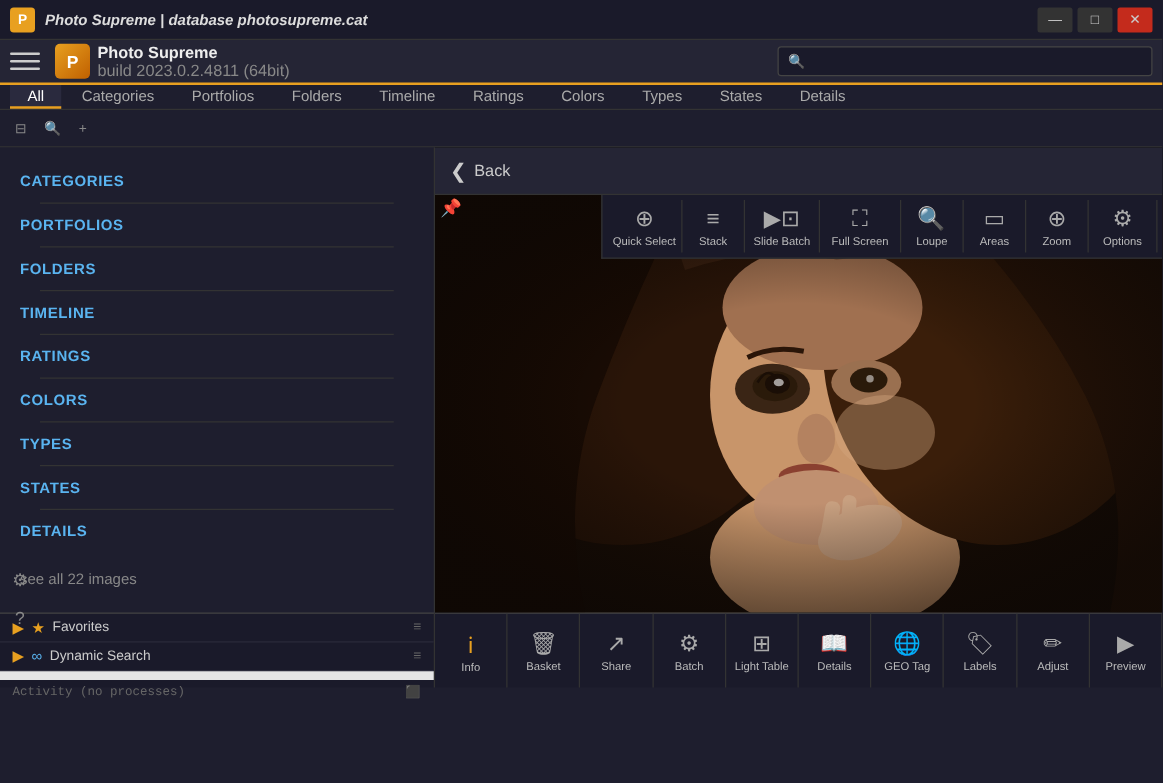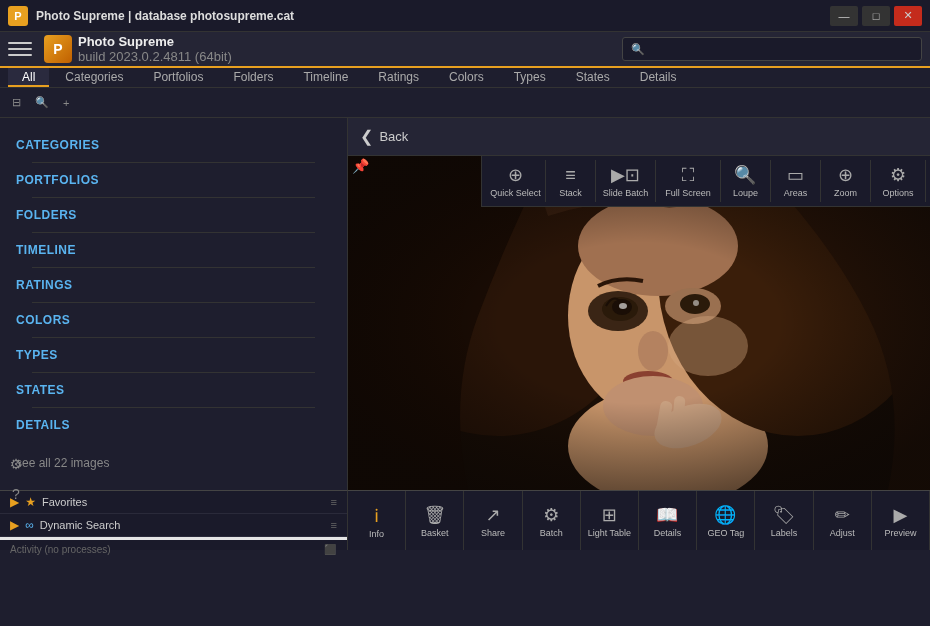--- a/index.html
+++ b/index.html
@@ -28,21 +28,21 @@
       border-radius: 3px;
       margin-right: 8px;
       display: flex; align-items: center; justify-content: center;
       font-size: 11px; color: white; font-weight: bold;
     }
     .titlebar-text {
       flex: 1;
       font-size: 12px;
       color: #ddd;
     }
-    .titlebar-title { font-weight: 600; }
+    .titlebar-title { font-weight: 600; font-style: italic; }
     .titlebar-controls {
       display: flex; gap: 4px;
     }
     .titlebar-btn {
       width: 28px; height: 20px;
       background: #333;
       border: none; cursor: pointer;
       color: #ccc; font-size: 11px;
       display: flex; align-items: center; justify-content: center;
       border-radius: 2px;
@@ -243,24 +243,25 @@
       cursor: pointer;
       border-bottom: 1px solid #2a2a3a;
     }
     .lbi-icon { font-size: 12px; color: #e8a020; }
     .lbi-text { font-size: 11px; color: #ccc; flex: 1; }
     .lbi-menu { font-size: 11px; color: #666; }
     .activity-bar {
       padding: 4px 10px;
       font-size: 10px;
       color: #666;
-      border-top: 3px solid #e5e5e5;
+      border-top: 7px solid #e5e5e5;
       display: flex;
       align-items: center;
       justify-content: space-between;
+      font-family: Liberation Mono, monospace;
     }
     .side-icon {
       width: 24px; height: 24px;
       display: flex; align-items: center; justify-content: center;
       color: #888; font-size: 14px; cursor: pointer;
     }
   </style>
 </head>
 <body>
 

